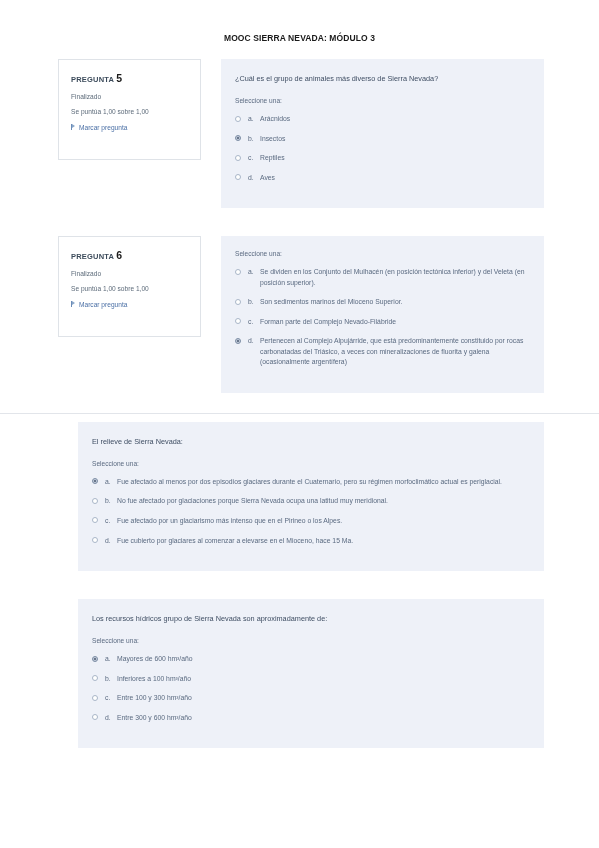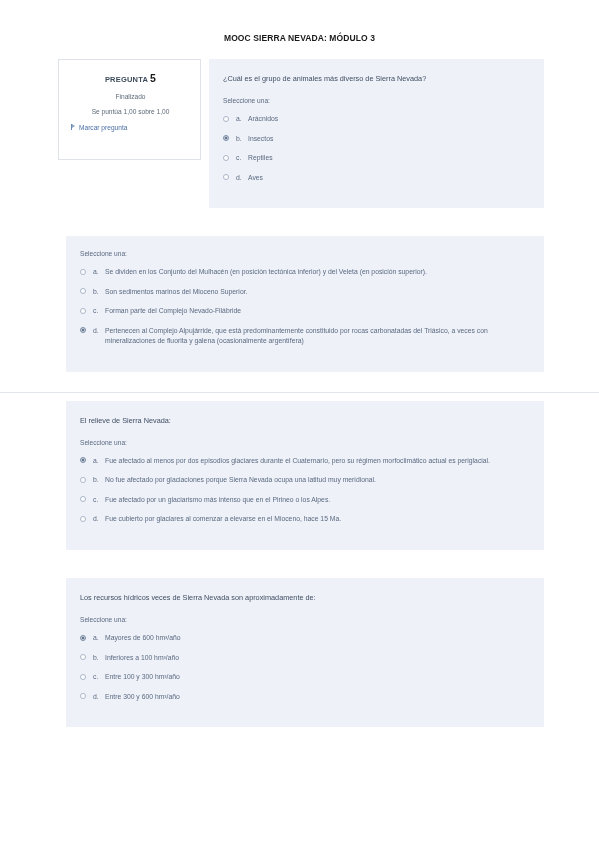--- a/index.html
+++ b/index.html
@@ -31,21 +31,20 @@
     padding: 0 55px 0 58px;
     margin-bottom: 6px;
   }
   .qinfo {
     width: 143px;
     flex: 0 0 143px;
     border: 1px solid #dfe3e8;
     background: #ffffff;
     padding: 12px 10px 28px 12px;
     min-height: 96px;
-    text-align: center;
   }
   .qinfo-title {
     font-size: 7.5px;
     font-weight: bold;
     color: #3b4a5a;
     letter-spacing: 0.2px;
     margin-bottom: 9px;
   }
   .qinfo-title .num {
     font-size: 10.5px;
@@ -81,21 +80,21 @@
   .flag-icon::after {
     content: "";
     position: absolute;
     left: 1px; top: 0;
     border-left: 3px solid #8aa6c8;
     border-top: 2px solid transparent;
     border-bottom: 2px solid transparent;
   }
   .qbody {
     flex: 1;
-    margin-left: 8px;
+    margin-left: 20px;
     background: #eef1f8;
     padding: 14px 16px 16px 14px;
     min-height: 96px;
   }
   .qtext {
     font-size: 7.3px;
     color: #3f4e63;
     line-height: 1.65;
     margin-bottom: 12px;
   }
@@ -189,20 +188,31 @@
         <span class="radio"></span>
         <span class="opt-letter">d.</span>
         <span class="opt-text">Aves</span>
       </div>
     </div>
   </div>
 
   <div class="spacer-lg"></div>
 
   <div class="qblock">
+    <div class="qinfo">
+      <div class="qinfo-title">
+        <span>PREGUNTA</span><span class="num">6</span>
+      </div>
+      <div class="qinfo-line">Finalizado</div>
+      <div class="qinfo-line">Se puntúa 1,00 sobre 1,00</div>
+      <div class="qinfo-flag">
+        <span class="flag-icon"></span>
+        <span>Marcar pregunta</span>
+      </div>
+    </div>
     <div class="qbody">
       <div class="qselect">Seleccione una:</div>
       <div class="opt">
         <span class="radio"></span>
         <span class="opt-letter">a.</span>
         <span class="opt-text">Se dividen en los Conjunto del Mulhacén (en posición tectónica inferior) y del Veleta (en posición superior).</span>
       </div>
       <div class="opt">
         <span class="radio"></span>
         <span class="opt-letter">b.</span>
@@ -248,21 +258,21 @@
         <span class="opt-letter">d.</span>
         <span class="opt-text">Fue cubierto por glaciares al comenzar a elevarse en el Mioceno, hace 15 Ma.</span>
       </div>
     </div>
   </div>
 
   <div class="spacer-lg"></div>
 
   <div class="qblock">
     <div class="qbody">
-      <div class="qtext">Los recursos hídricos veces de Sierra Nevada son aproximadamente de:</div>
+      <div class="qtext">Los recursos hídricos grupo de Sierra Nevada son aproximadamente de:</div>
       <div class="qselect">Seleccione una:</div>
       <div class="opt">
         <span class="radio checked"></span>
         <span class="opt-letter">a.</span>
         <span class="opt-text">Mayores de 600 hm³/año</span>
       </div>
       <div class="opt">
         <span class="radio"></span>
         <span class="opt-letter">b.</span>
         <span class="opt-text">Inferiores a 100 hm³/año</span>

